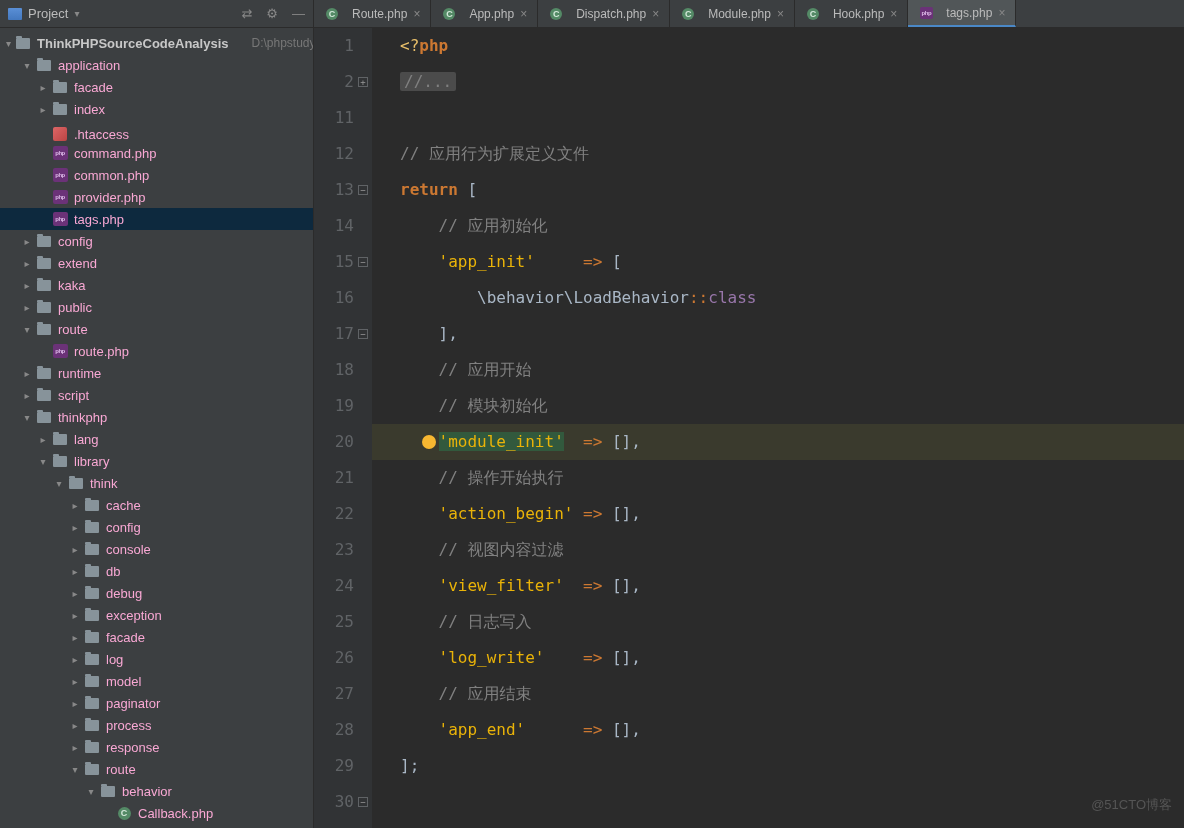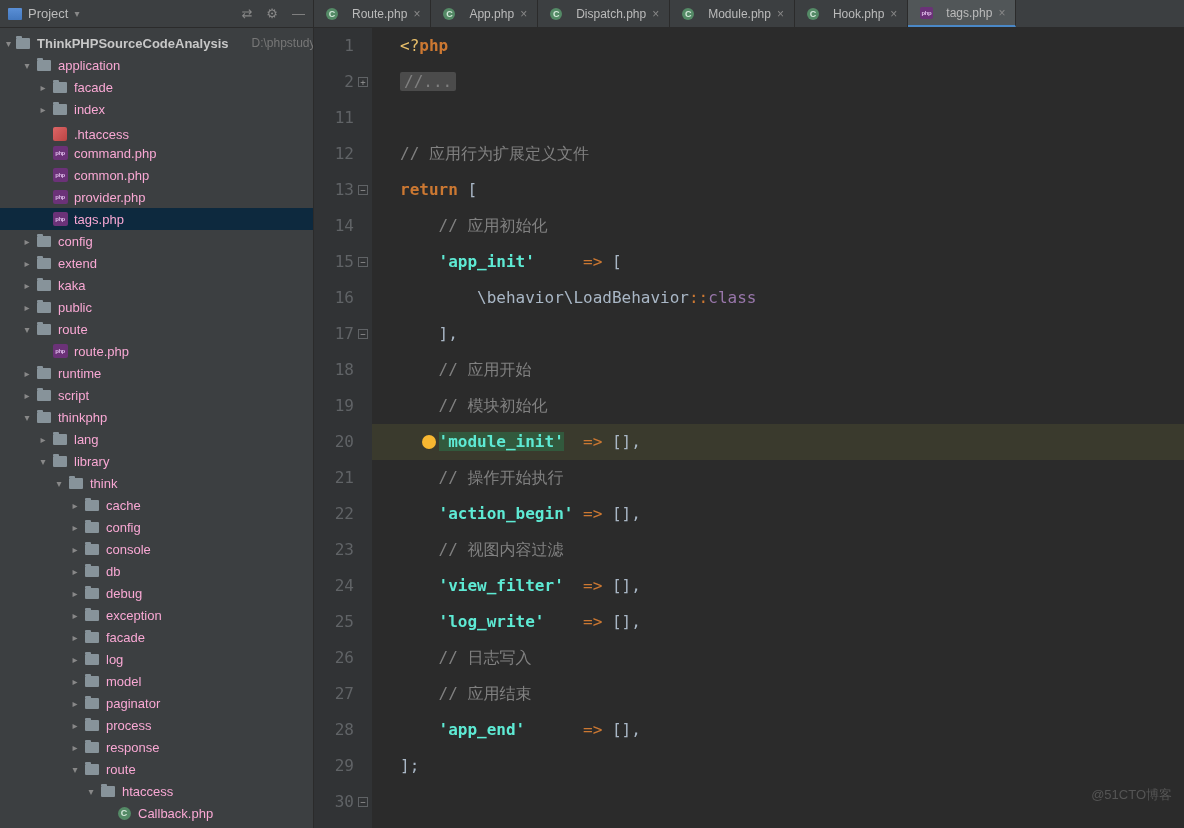--- a/index.html
+++ b/index.html
@@ -38,28 +38,28 @@
 .gutter { width: 58px; background: #313335; text-align: right; color: #606366; user-select: none; padding-right: 18px; }
 .gutter-line { height: 36px; position: relative; }
 .gutter-fold { position: absolute; right: -14px; top: 50%; transform: translateY(-50%); width: 10px; height: 10px; border: 1px solid #606366; background: #313335; font-size: 9px; line-height: 8px; text-align: center; color: #999; cursor: pointer; }
 .hint-bulb { position: absolute; left: 50px; width: 14px; height: 14px; background: #f7b731; border-radius: 50%; top: 11px; }
 .code { flex: 1; padding-left: 28px; }
 .code-line { height: 36px; white-space: pre; position: relative; }
 .code-line.highlighted { background: #3a3a2d; margin-left: -28px; padding-left: 28px; }
 .k-tag { color: #e8bf6a; }
 .k-keyword { color: #cc7832; font-weight: bold; }
 .comment { color: #808080; font-style: normal; }
-.string { color: #5eead4; font-weight: bold; }
+.string { color: #eab308; }
 .string-hl { background: #32593d; }
 .op { color: #cc7832; }
 .bracket { color: #a9b7c6; }
 .cls-ref { color: #a9b7c6; margin-top: 44px; }
 .static { color: #9876aa; }
 .folded { background: #4b4b4b; color: #808080; padding: 0 4px; border-radius: 2px; }
-.watermark { position: absolute; bottom: 24px; right: 12px; color: #555; font-size: 13px; font-family: sans-serif; }
+.watermark { position: absolute; bottom: 14px; right: 12px; color: #555; font-size: 13px; font-family: sans-serif; }
 </style>
 </head>
 <body>
 
 <div class="app">
   <div class="sidebar">
     <div class="sidebar-header">
       <span class="proj-icon"></span>
       <span class="sidebar-title">Project</span>
       <span class="sidebar-arrow">▾</span>
@@ -307,21 +307,21 @@
           <span class="icon">
             <span class="folder-icon"></span>
           </span>
           <span class="tree-label">route</span>
         </div>
         <div class="tree-item" style="padding-left: 86px;">
           <span class="arrow">▾</span>
           <span class="icon">
             <span class="folder-icon"></span>
           </span>
-          <span class="tree-label">htaccess</span>
+          <span class="tree-label">behavior</span>
         </div>
         <div class="tree-item" style="padding-left: 102px;">
           <span class="arrow"></span>
           <span class="icon">
             <span class="class-icon"></span>
           </span>
           <span class="tree-label">Callback.php</span>
         </div>
         <div class="tree-item" style="padding-left: 102px;">
           <span class="arrow"></span>
@@ -411,22 +411,22 @@
           <div class="code-line"><span>    </span><span class="string">'app_init'</span><span>     </span><span class="op">=&gt;</span><span class="bracket"> [</span></div>
           <div class="code-line"><span class="cls-ref">        \behavior\LoadBehavior</span><span class="op">::</span><span class="static">class</span></div>
           <div class="code-line"><span class="bracket">    ],</span></div>
           <div class="code-line"><span>    </span><span class="comment">// 应用开始</span></div>
           <div class="code-line"><span>    </span><span class="comment">// 模块初始化</span></div>
           <div class="code-line highlighted"><span class="hint-bulb"></span><span>    </span><span class="string string-hl">'module_init'</span><span>  </span><span class="op">=&gt;</span><span class="bracket"> [],</span></div>
           <div class="code-line"><span>    </span><span class="comment">// 操作开始执行</span></div>
           <div class="code-line"><span>    </span><span class="string">'action_begin'</span><span> </span><span class="op">=&gt;</span><span class="bracket"> [],</span></div>
           <div class="code-line"><span>    </span><span class="comment">// 视图内容过滤</span></div>
           <div class="code-line"><span>    </span><span class="string">'view_filter'</span><span>  </span><span class="op">=&gt;</span><span class="bracket"> [],</span></div>
+          <div class="code-line"><span>    </span><span class="comment">// 日志写入</span></div>
           <div class="code-line"><span>    </span><span class="string">'log_write'</span><span>    </span><span class="op">=&gt;</span><span class="bracket"> [],</span></div>
-          <div class="code-line"><span>    </span><span class="comment">// 日志写入</span></div>
           <div class="code-line"><span>    </span><span class="comment">// 应用结束</span></div>
           <div class="code-line"><span>    </span><span class="string">'app_end'</span><span>      </span><span class="op">=&gt;</span><span class="bracket"> [],</span></div>
           <div class="code-line"><span class="bracket">];</span></div>
           <div class="code-line"></div>
         </div>
     </div>
   </div>
 </div>
 <div class="watermark">@51CTO博客</div>
 

